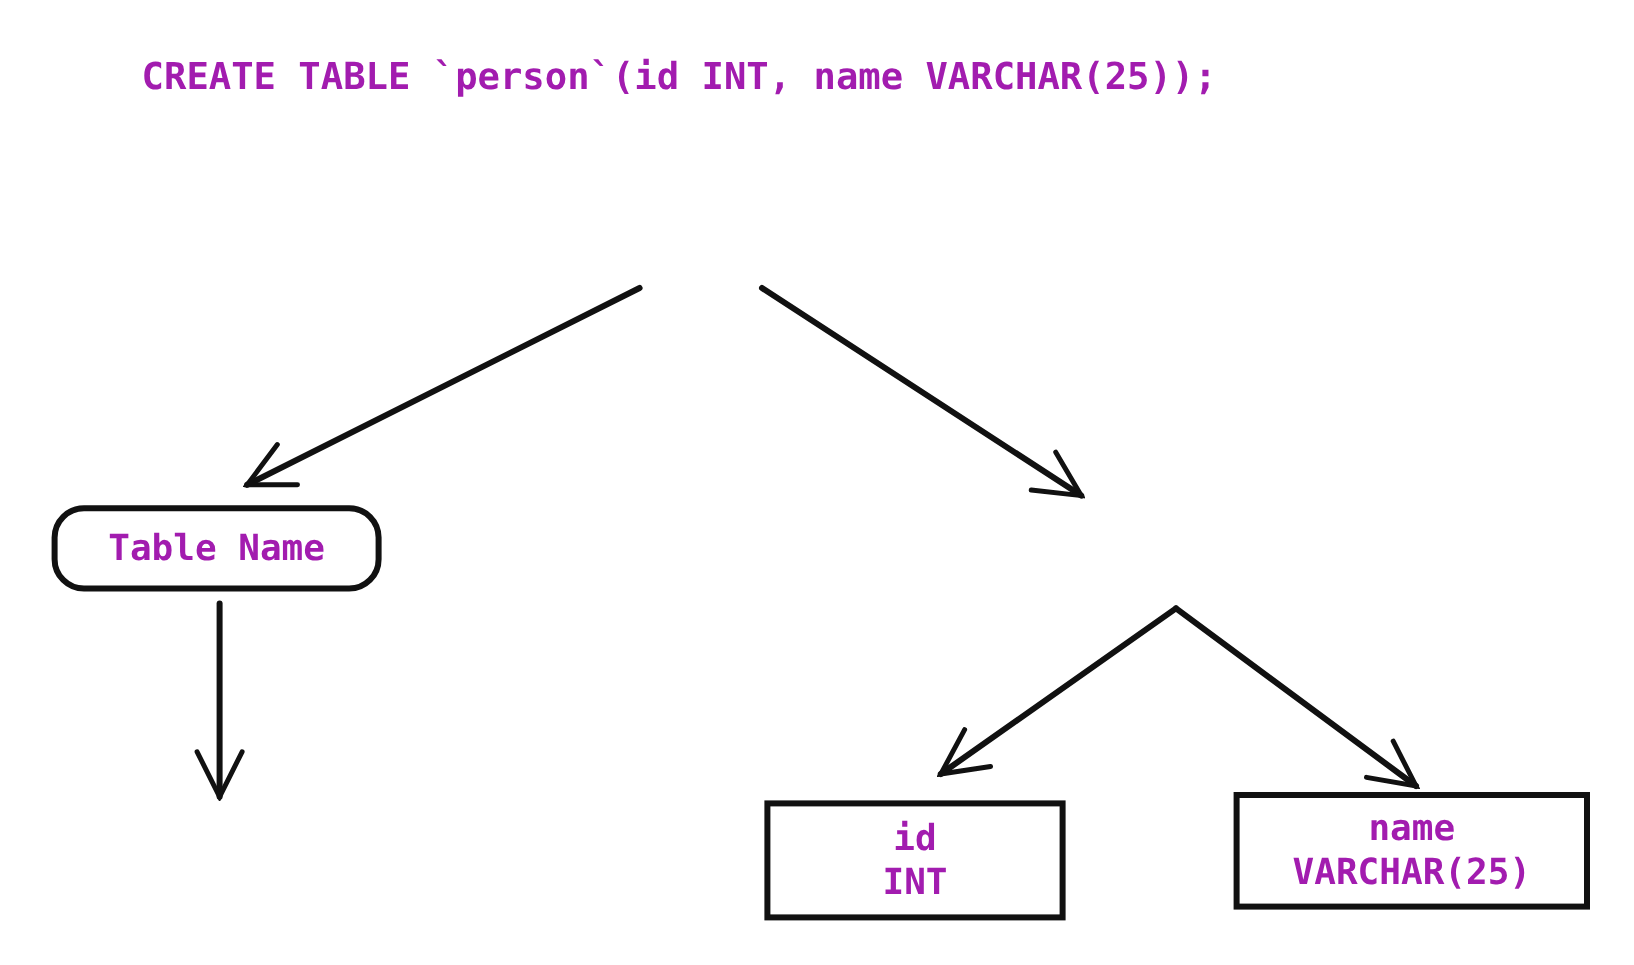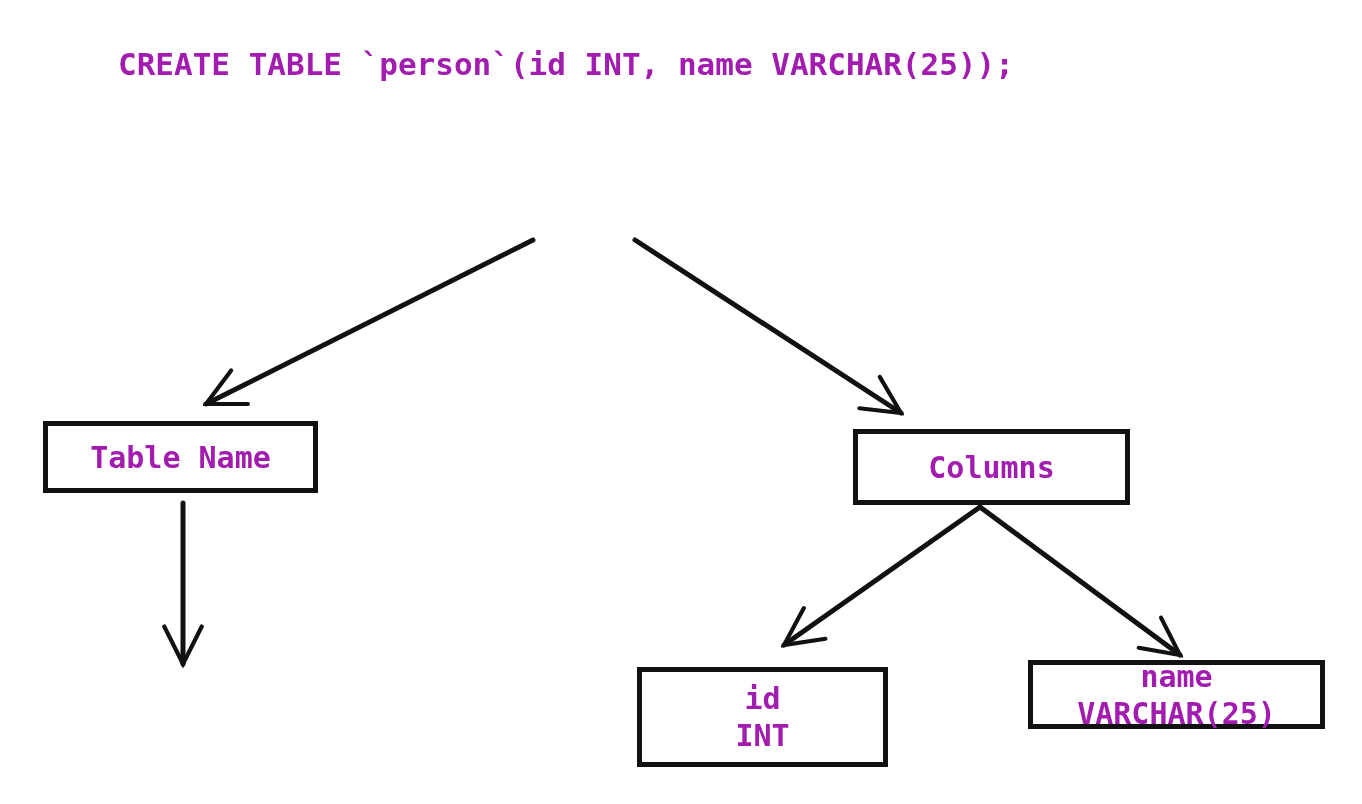--- a/index.html
+++ b/index.html
@@ -35,25 +35,25 @@
     display: flex;
     flex-direction: column;
     align-items: center;
     justify-content: center;
     font-weight: bold;
     font-size: 30px;
     line-height: 37px;
     text-align: center;
   }
   .node-root       { left: 333px;  top: 142px; width: 490px; height: 88px;  }
-  .node-table-name { left: 43px;   top: 421px; width: 275px; height: 72px;  }
+  .node-table-name { left: 43px;   top: 421px; width: 275px; height: 72px; border-radius: 27px;  }
   .node-person     { left: 57px;   top: 675px; width: 251px; height: 84px;  }
   .node-columns    { left: 853px;  top: 429px; width: 277px; height: 76px;  }
   .node-id         { left: 637px;  top: 667px; width: 251px; height: 100px; }
-  .node-name       { left: 1028px; top: 660px; width: 297px; height: 69px;  }
+  .node-name       { left: 1028px; top: 660px; width: 297px; height: 98px;  }
 </style>
 </head>
 <body>
 
 <div class="canvas">
 
   <div class="sql">CREATE TABLE `person`(id INT, name VARCHAR(25));</div>
 
   <svg class="edges" width="1362" height="804" viewBox="0 0 1362 804" xmlns="http://www.w3.org/2000/svg">
     <defs>
@@ -67,23 +67,20 @@
     <line class="edge" x1="980" y1="507" x2="784" y2="645" marker-end="url(#arrowv)"></line>
     <line class="edge" x1="980" y1="507" x2="1180" y2="655" marker-end="url(#arrowv)"></line>
   </svg>
 
 
   <div class="node node-table-name">
     <span>Table Name</span>
   </div>
 
 
-  <div class="node node-columns">
-    <span>Columns</span>
-  </div>
 
   <div class="node node-id">
     <span>id</span>
     <span>INT</span>
   </div>
 
   <div class="node node-name">
     <span>name</span>
     <span>VARCHAR(25)</span>
   </div>

